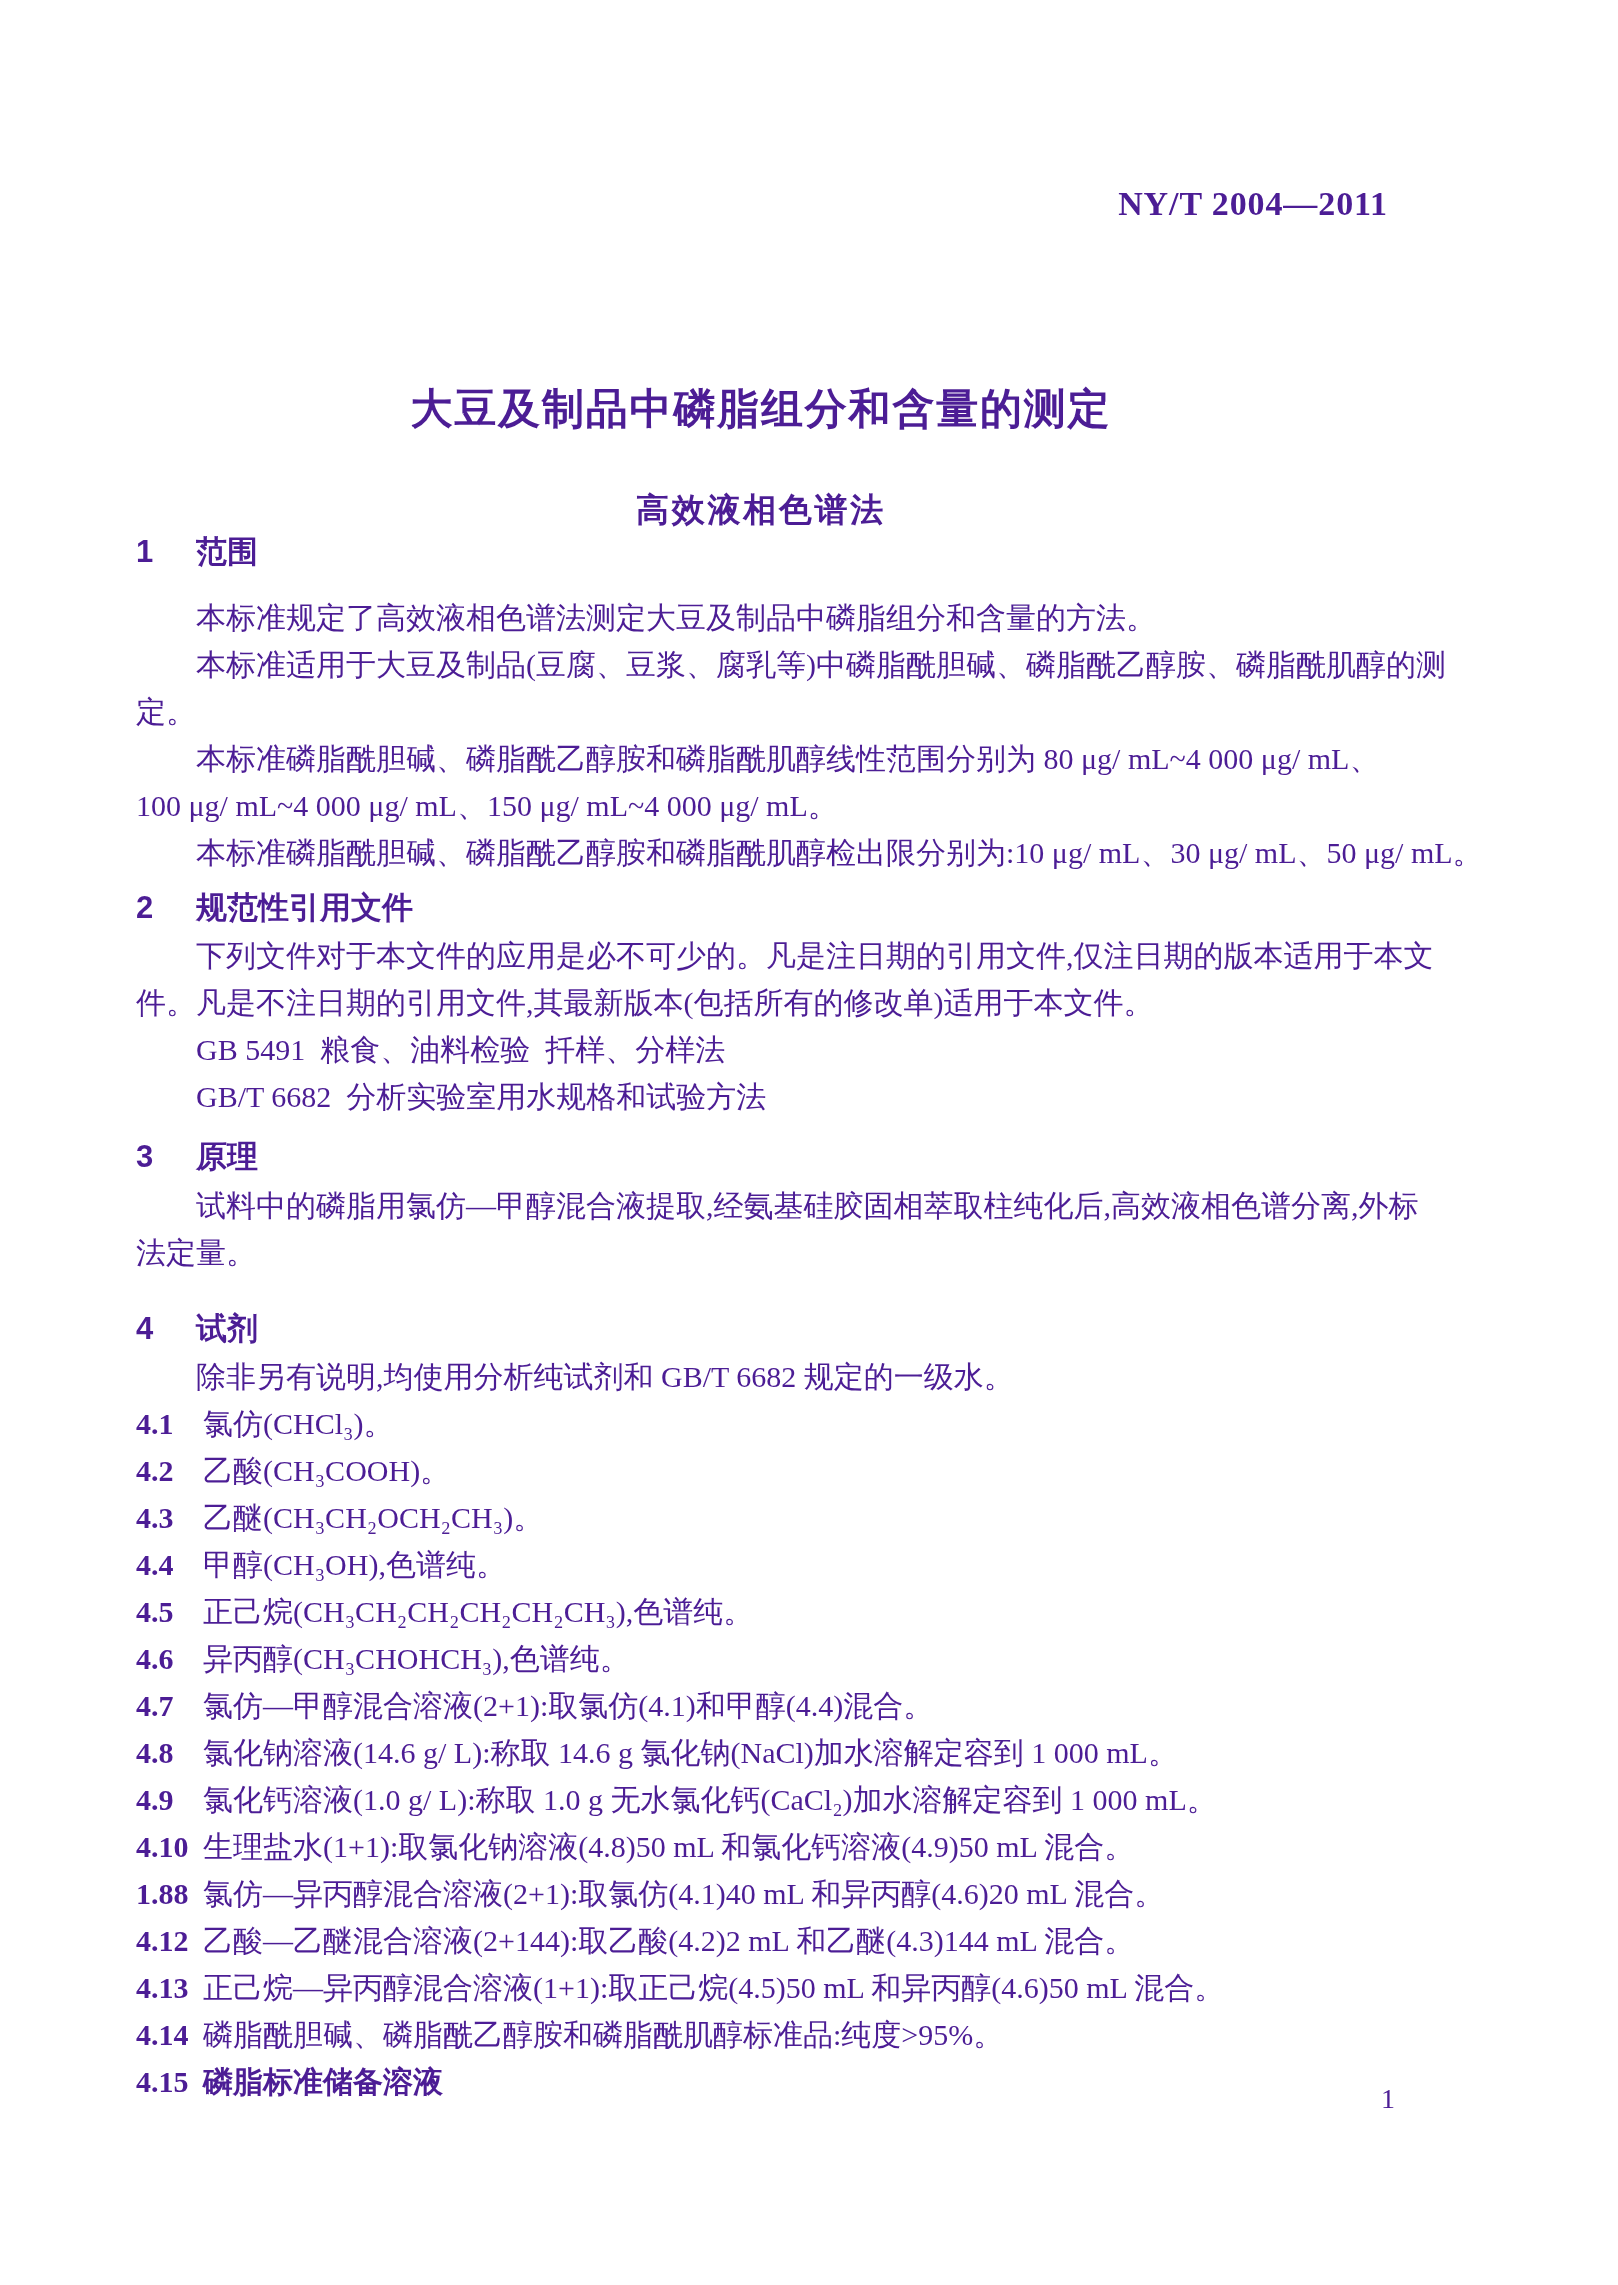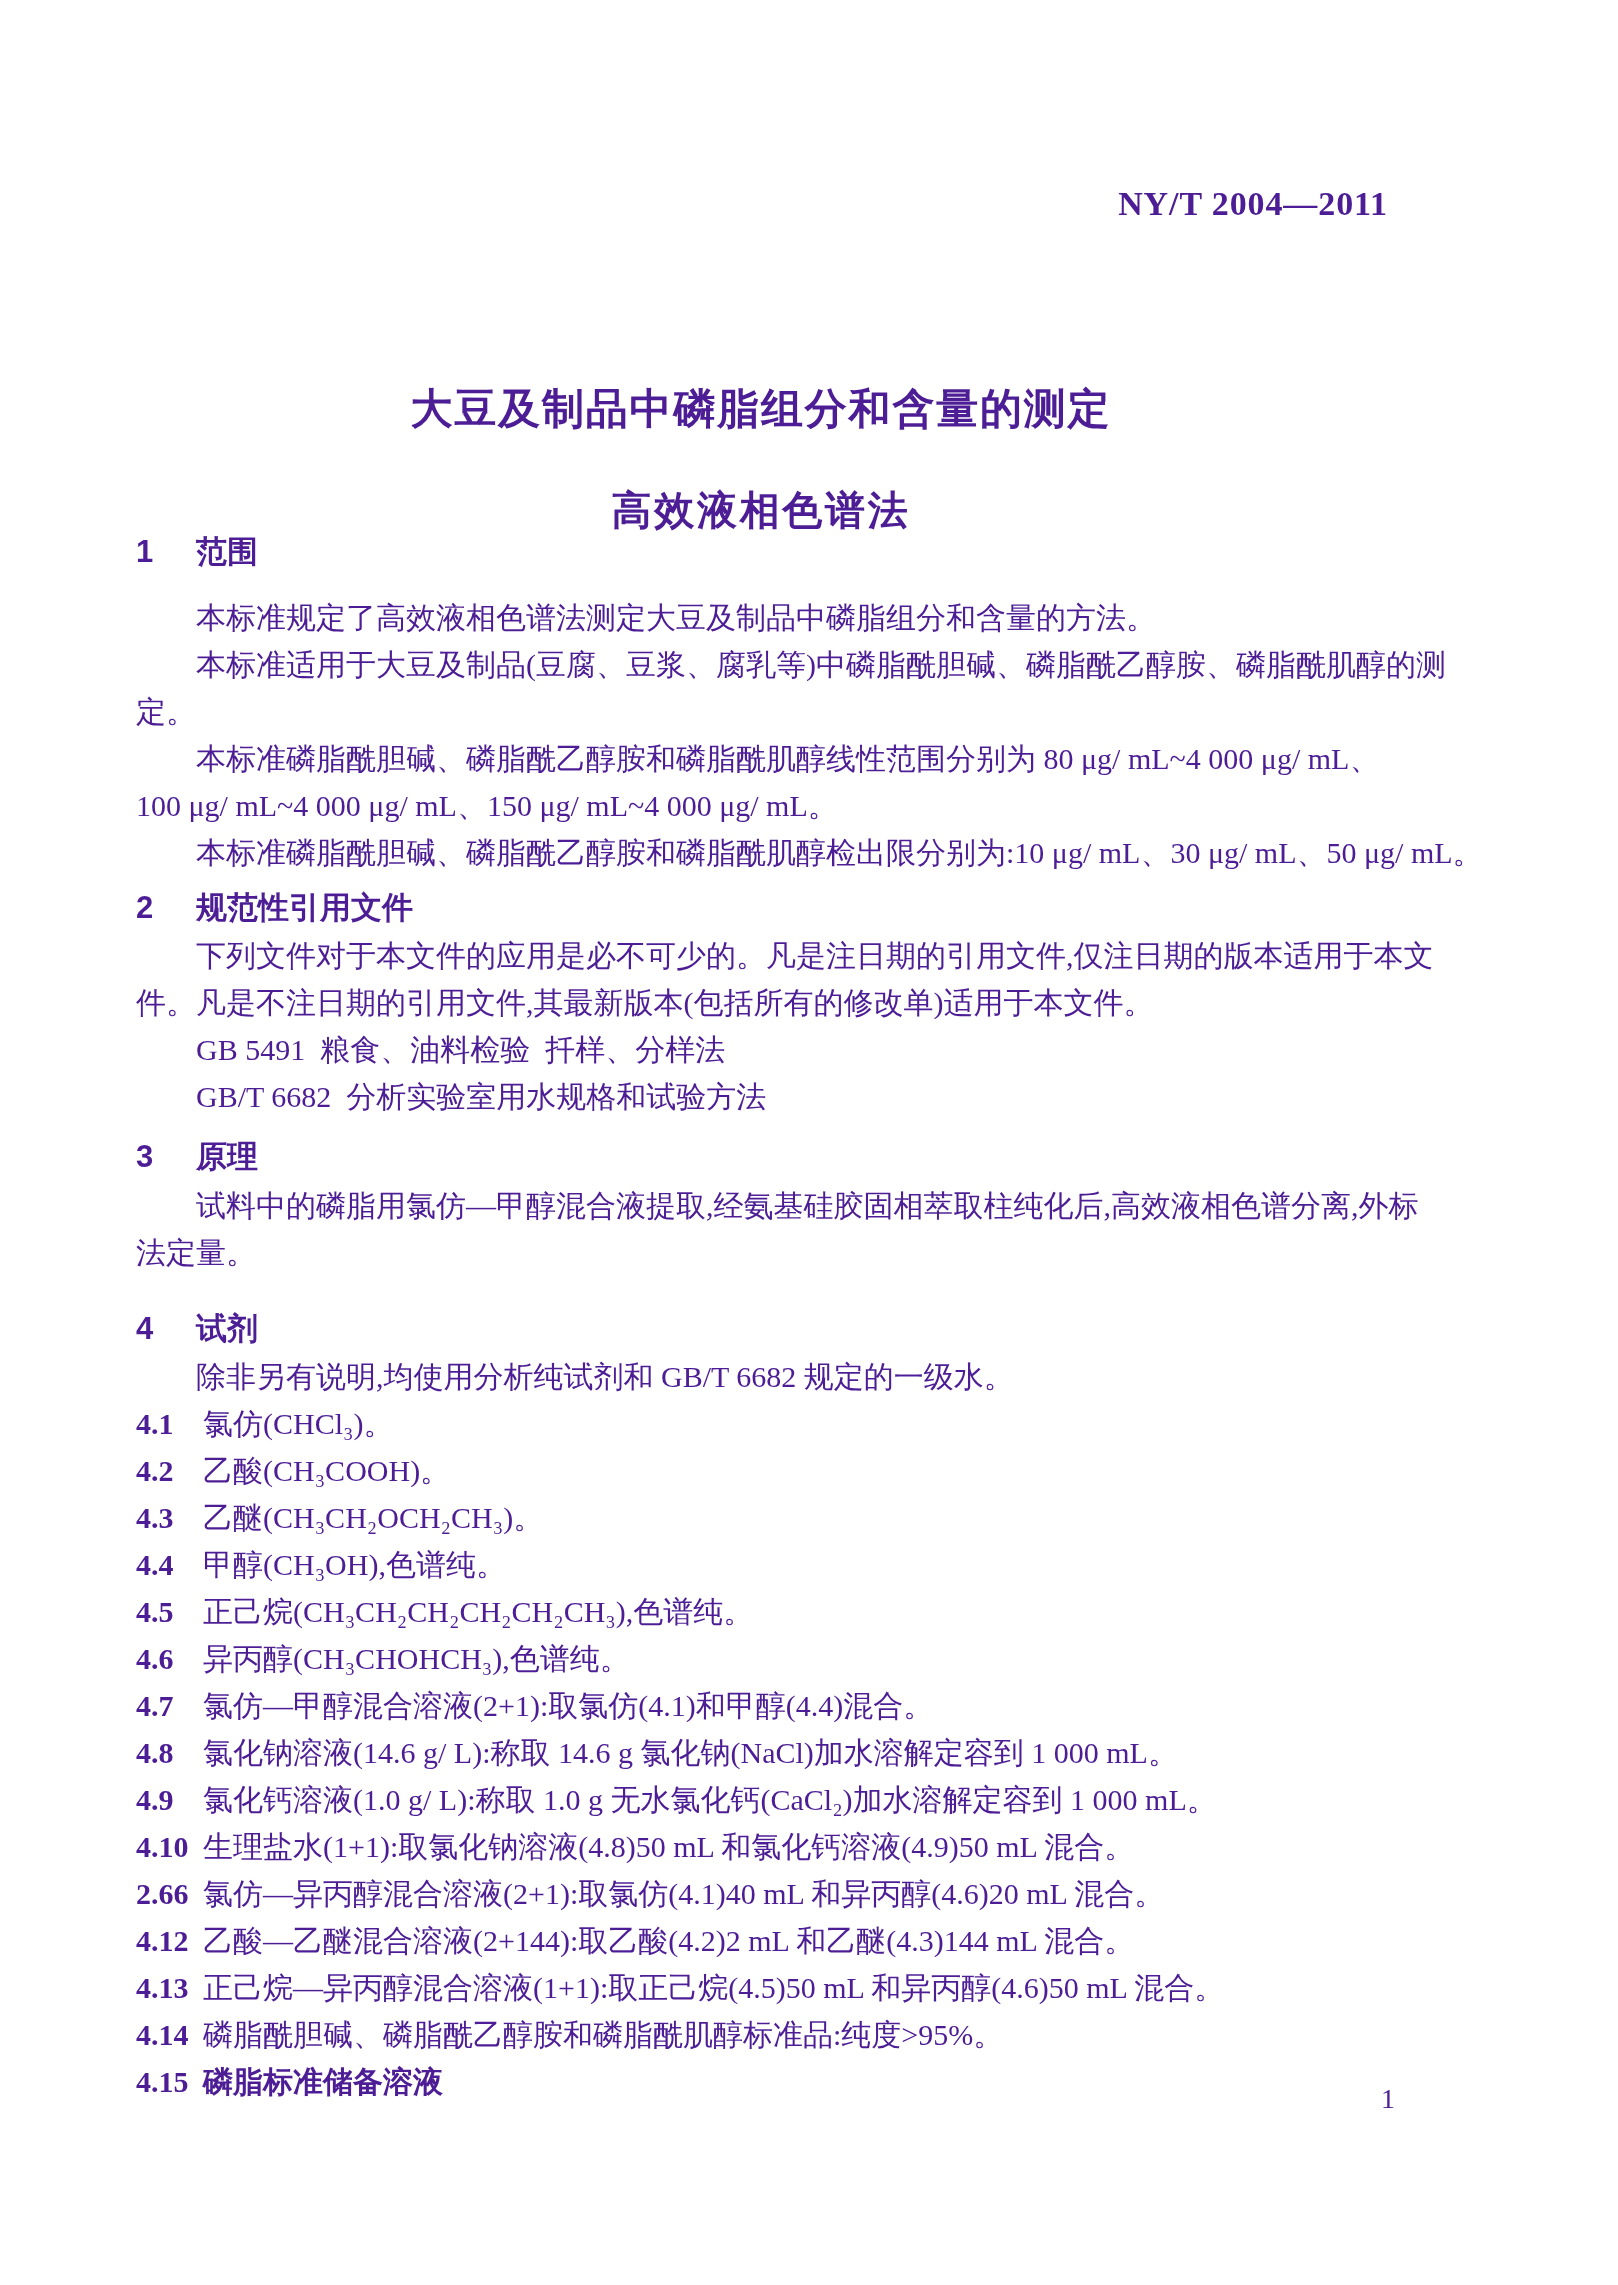--- a/index.html
+++ b/index.html
@@ -23,21 +23,21 @@
     white-space:pre;
   }
   .doc-title{
     position:absolute;
     top:380px;left:136px;width:1250px;
     text-align:center;
     font-family:"Liberation Sans", sans-serif;
     font-weight:700;
   }
   .doc-title .t1{font-size:42px;line-height:58px;letter-spacing:1.8px;}
-  .doc-title .t2{font-size:40px;line-height:58px;margin-top:43px;letter-spacing:2.7px;}
+  .doc-title .t2{font-size:33px;line-height:58px;margin-top:43px;letter-spacing:2.7px;}
   .content{
     position:absolute;
     top:532px;left:136px;width:1352px;
   }
   .sec-heading{
     font-family:"Liberation Sans", sans-serif;
     font-weight:700;
     font-size:31px;
     line-height:40px;
     white-space:pre;
@@ -126,21 +126,21 @@
       <div class="item"><span class="inum">4.1</span><span class="itext">氯仿(CHCl₃)。</span></div>
       <div class="item"><span class="inum">4.2</span><span class="itext">乙酸(CH₃COOH)。</span></div>
       <div class="item"><span class="inum">4.3</span><span class="itext">乙醚(CH₃CH₂OCH₂CH₃)。</span></div>
       <div class="item"><span class="inum">4.4</span><span class="itext">甲醇(CH₃OH),色谱纯。</span></div>
       <div class="item"><span class="inum">4.5</span><span class="itext">正己烷(CH₃CH₂CH₂CH₂CH₂CH₃),色谱纯。</span></div>
       <div class="item"><span class="inum">4.6</span><span class="itext">异丙醇(CH₃CHOHCH₃),色谱纯。</span></div>
       <div class="item"><span class="inum">4.7</span><span class="itext">氯仿—甲醇混合溶液(2+1):取氯仿(4.1)和甲醇(4.4)混合。</span></div>
       <div class="item"><span class="inum">4.8</span><span class="itext">氯化钠溶液(14.6 g/ L):称取 14.6 g 氯化钠(NaCl)加水溶解定容到 1 000 mL。</span></div>
       <div class="item"><span class="inum">4.9</span><span class="itext">氯化钙溶液(1.0 g/ L):称取 1.0 g 无水氯化钙(CaCl₂)加水溶解定容到 1 000 mL。</span></div>
       <div class="item"><span class="inum">4.10</span><span class="itext">生理盐水(1+1):取氯化钠溶液(4.8)50 mL 和氯化钙溶液(4.9)50 mL 混合。</span></div>
-      <div class="item"><span class="inum">2.66</span><span class="itext">氯仿—异丙醇混合溶液(2+1):取氯仿(4.1)40 mL 和异丙醇(4.6)20 mL 混合。</span></div>
+      <div class="item"><span class="inum">1.88</span><span class="itext">氯仿—异丙醇混合溶液(2+1):取氯仿(4.1)40 mL 和异丙醇(4.6)20 mL 混合。</span></div>
       <div class="item"><span class="inum">4.12</span><span class="itext">乙酸—乙醚混合溶液(2+144):取乙酸(4.2)2 mL 和乙醚(4.3)144 mL 混合。</span></div>
       <div class="item"><span class="inum">4.13</span><span class="itext">正己烷—异丙醇混合溶液(1+1):取正己烷(4.5)50 mL 和异丙醇(4.6)50 mL 混合。</span></div>
       <div class="item"><span class="inum">4.14</span><span class="itext">磷脂酰胆碱、磷脂酰乙醇胺和磷脂酰肌醇标准品:纯度&gt;95%。</span></div>
       <div class="item bold-item"><span class="inum">4.15</span><span class="itext">磷脂标准储备溶液</span></div>
     </div>
 
   </div>
 
   <div class="page-num">1</div>
 

